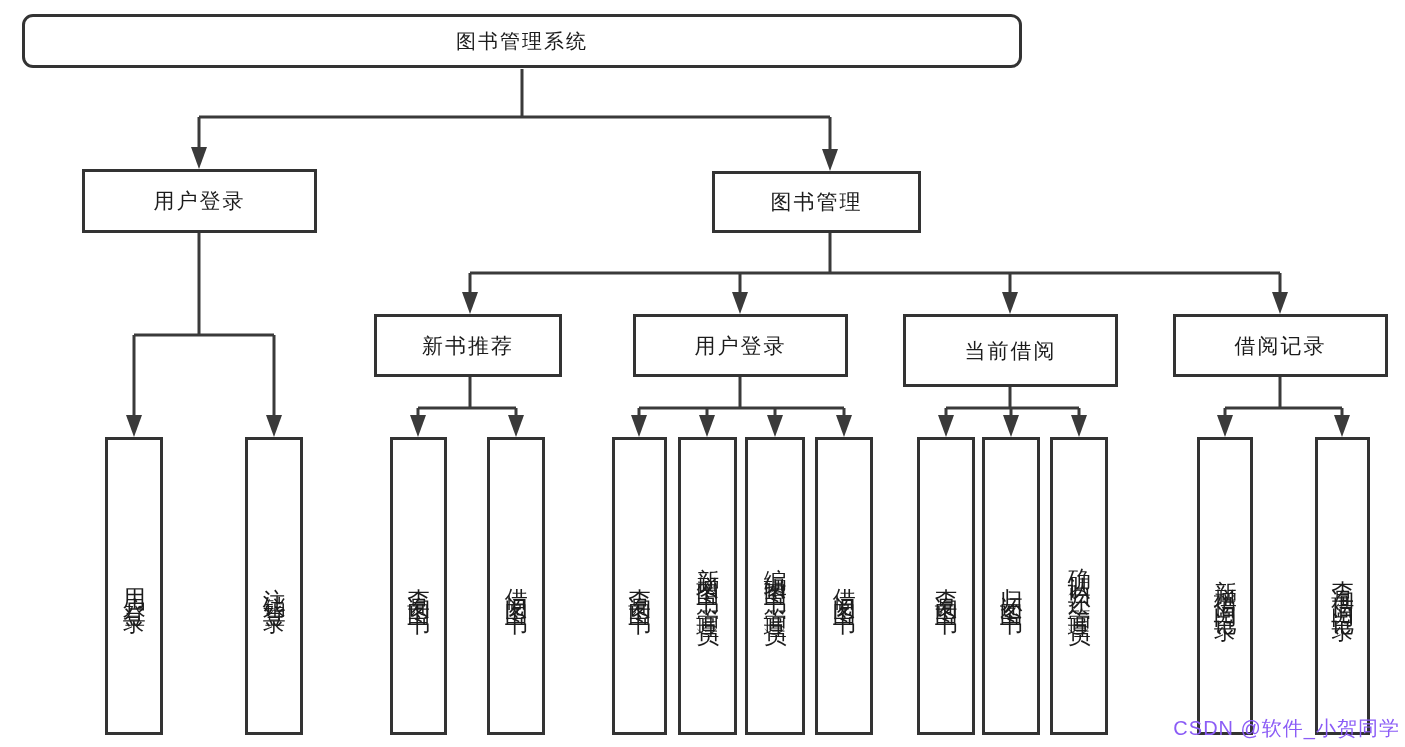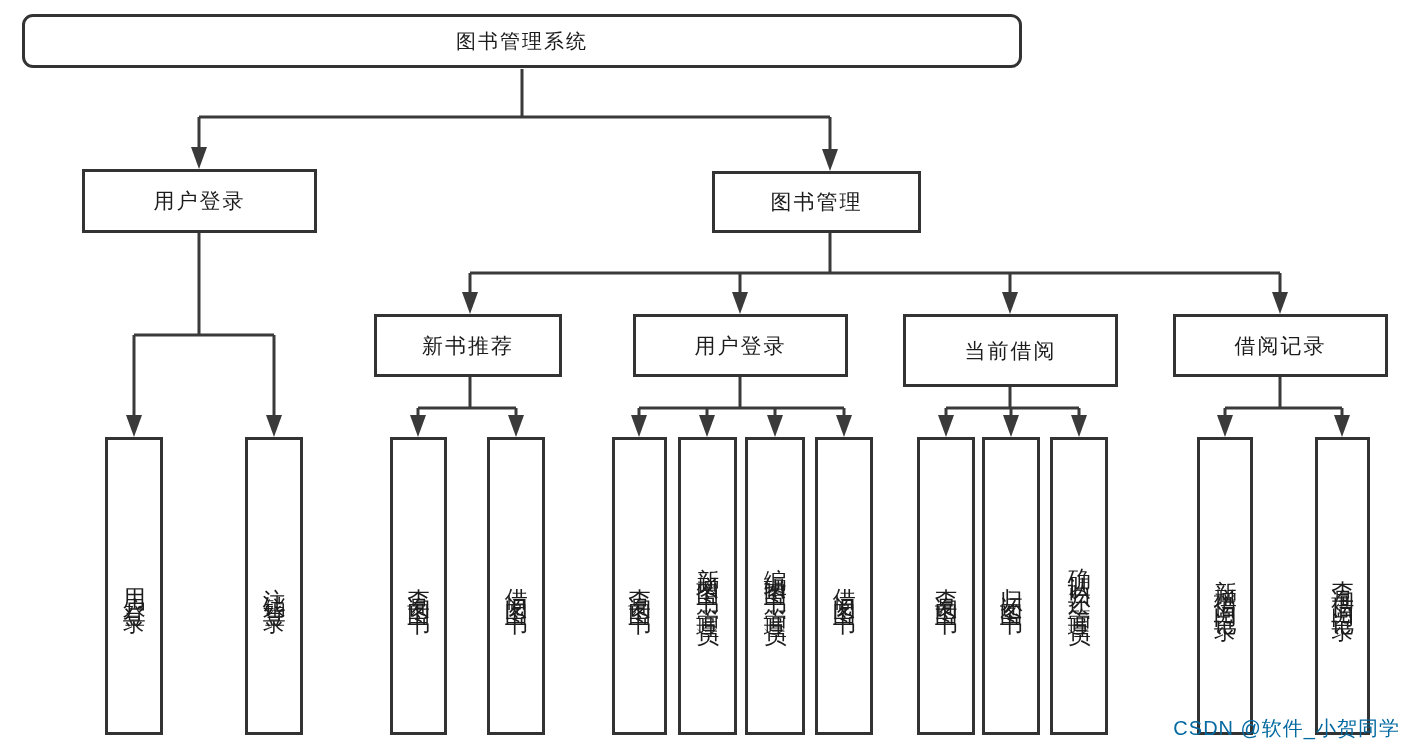--- a/index.html
+++ b/index.html
@@ -36,21 +36,21 @@
     font-size: 23px;
     letter-spacing: 8px;
     line-height: 1.1;
   }
   .watermark {
     position: absolute;
     right: 5px;
     bottom: 5px;
     font-size: 20px;
     letter-spacing: 1px;
-    color: #0369a1;
+    color: #8b5cf6;
     z-index: 5;
     white-space: nowrap;
     text-align: center;
   }
 </style>
 </head>
 <body>
 
 <svg class="connectors" viewBox="0 0 1405 747" xmlns="http://www.w3.org/2000/svg" aria-hidden="true">
   <path fill="none" stroke="#3a3a3a" stroke-width="3" d="

